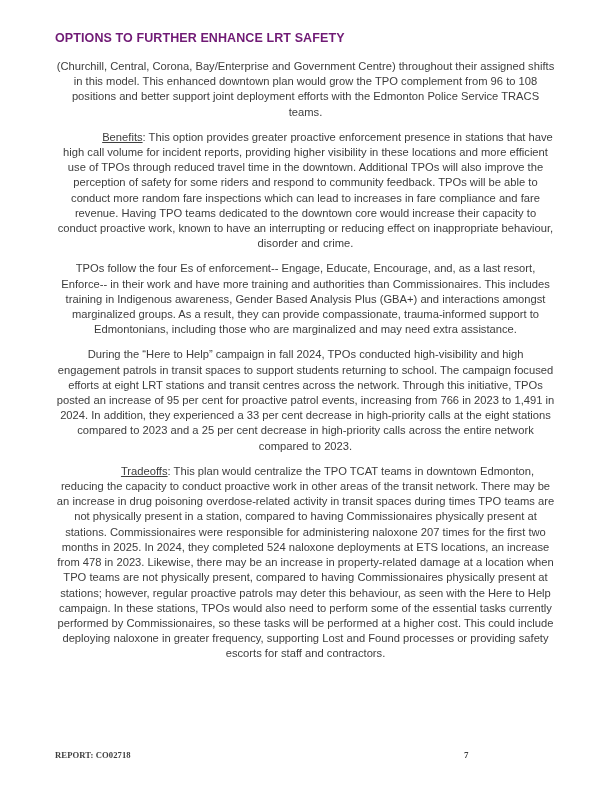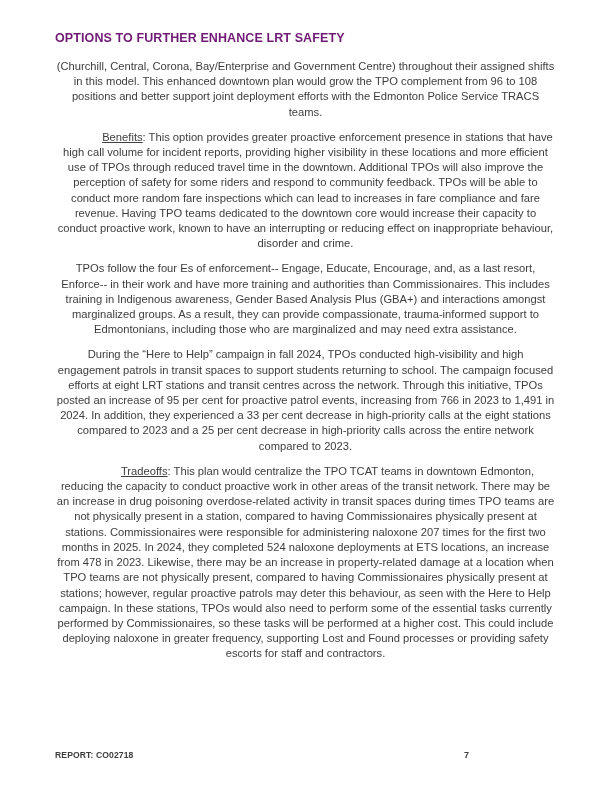--- a/index.html
+++ b/index.html
@@ -37,20 +37,21 @@
   .underlined-lead {
     text-decoration: underline;
     padding-left: 44px;
   }
   .page-footer {
     position: absolute;
     left: 0;
     top: 750px;
     width: 608px;
     height: 14px;
+    font-family: Liberation Serif, serif;
   }
   .footer-report {
     position: absolute;
     left: 55px;
     top: 0;
     font-size: 8.6px;
     font-weight: 600;
     color: #3d3d3d;
     letter-spacing: 0.1px;
   }

